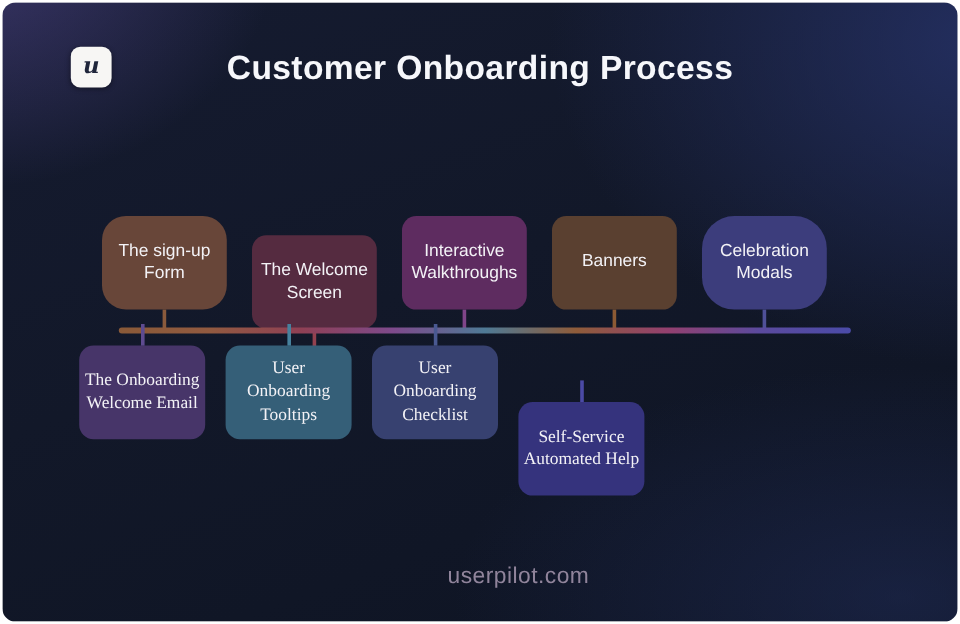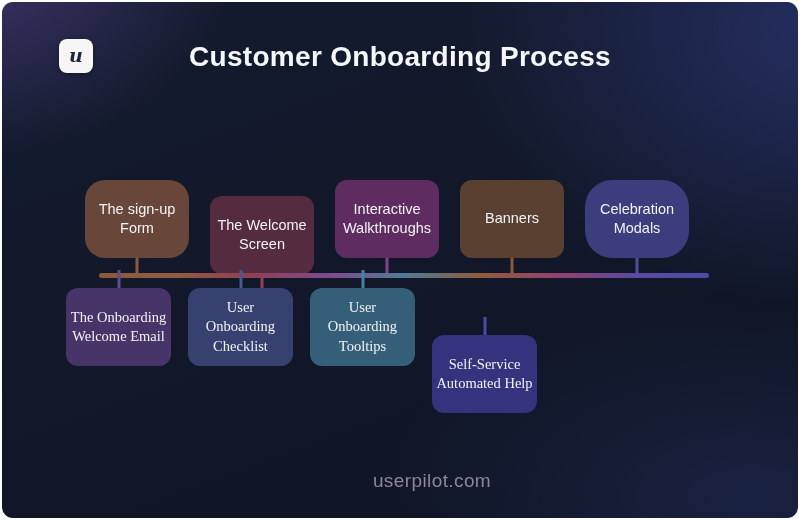--- a/index.html
+++ b/index.html
@@ -99,28 +99,28 @@
 </div>
 
   <div class="timeline-bar" style="background: linear-gradient(90deg, rgb(138, 90, 56), rgb(146, 90, 64), rgb(143, 64, 85), rgb(126, 74, 140), rgb(79, 122, 150), rgb(143, 92, 58), rgb(147, 64, 111), rgb(91, 74, 158), rgb(75, 75, 168));"></div>
 
   <div class="row row-bottom">
   <div class="pbox" style="background: rgb(71, 53, 105);">
     <div class="stem" style="background: rgb(94, 75, 144);"></div>
     <div class="pbox-label">The Onboarding Welcome Email</div>
   </div>
 
+  <div class="pbox" style="background: rgb(53, 95, 120);">
+    <div class="stem" style="background: rgb(71, 129, 157);"></div>
+    <div class="pbox-label">User Onboarding Tooltips</div>
+  </div>
+
   <div class="pbox" style="background: rgb(55, 65, 112);">
     <div class="stem" style="background: rgb(74, 89, 145);"></div>
     <div class="pbox-label">User Onboarding Checklist</div>
-  </div>
-
-  <div class="pbox" style="background: rgb(53, 95, 120);">
-    <div class="stem" style="background: rgb(71, 129, 157);"></div>
-    <div class="pbox-label">User Onboarding Tooltips</div>
   </div>
 
 
   <div class="pbox" style="background: rgb(53, 51, 125); margin-top: 47px;">
     <div class="stem" style="background: rgb(75, 74, 166);"></div>
     <div class="pbox-label">Self-Service Automated Help</div>
   </div>
 </div>
 
   <div class="footer">userpilot.com</div>

